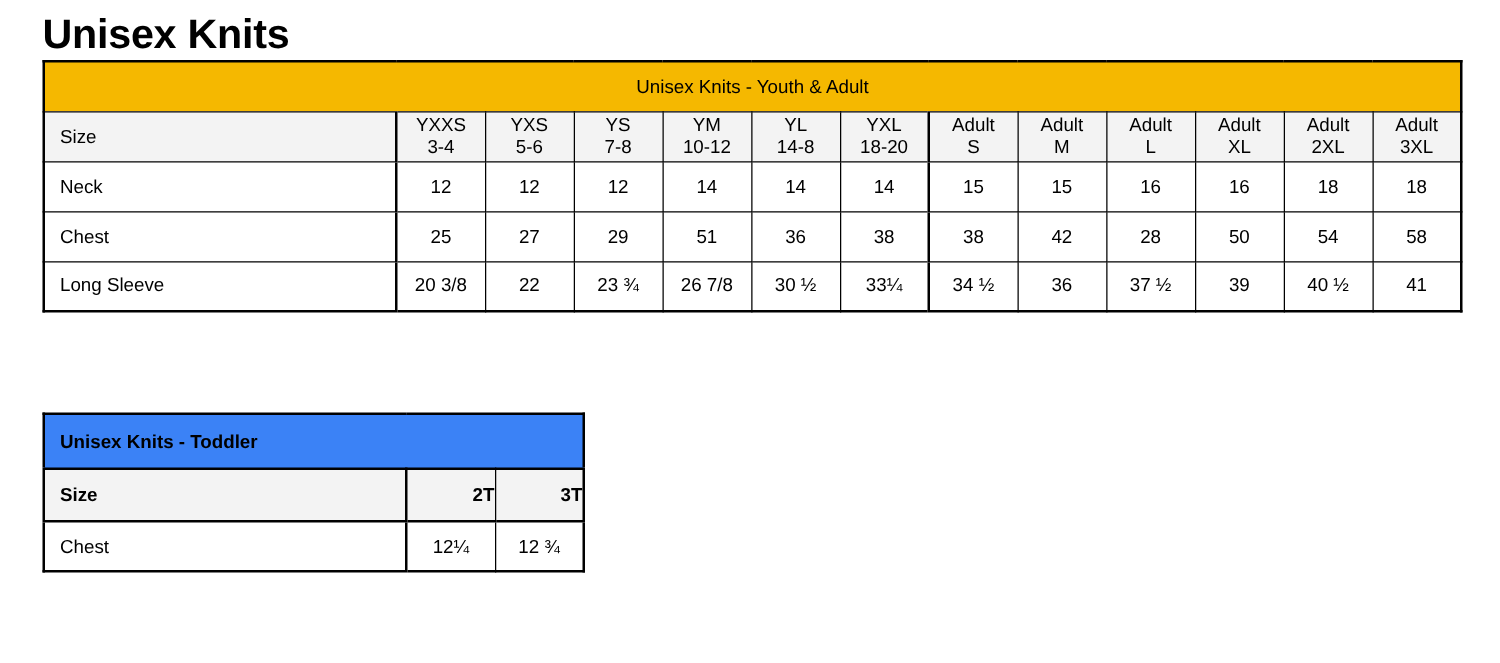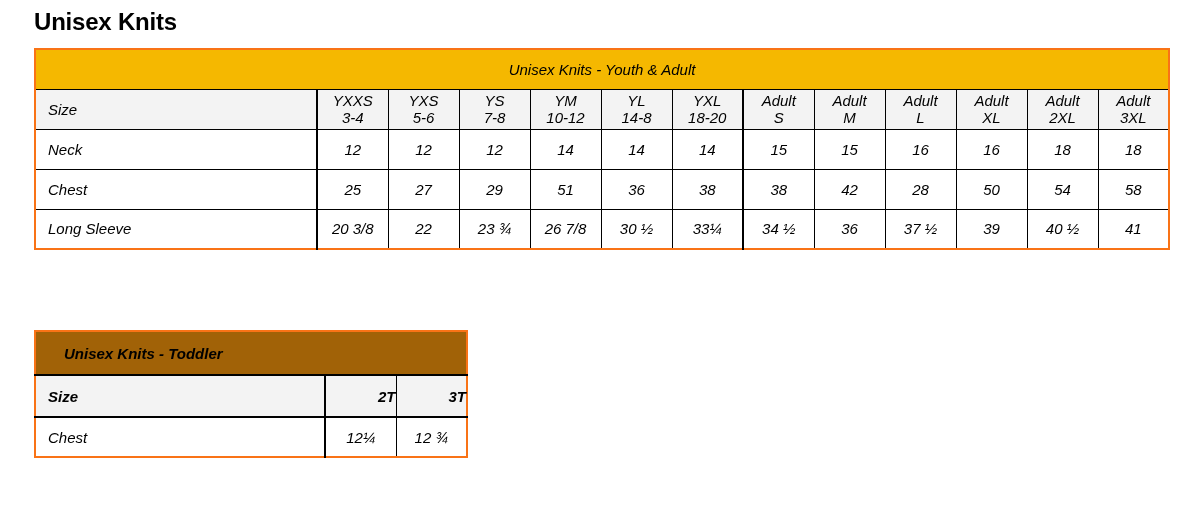--- a/index.html
+++ b/index.html
@@ -12,33 +12,32 @@
     height: 530px;
     font-family: "Liberation Sans", sans-serif;
     color: #000000;
     position: relative;
     overflow: hidden;
   }
   .page {
     padding: 0;
   }
   .page-title {
-    font-size: 24px;
+    font-size: 33px;
     font-weight: bold;
     color: #000;
     margin: 8px 0 0 34px;
     letter-spacing: -0.2px;
   }
 
   
   table.size-table {
     border-collapse: collapse;
     table-layout: fixed;
-    border: 2px solid #f97316;
-    font-style: italic;
+    border: 2px solid #000000;
   }
   table.size-table td, table.size-table th {
     border: 1px solid #000;
     font-size: 15px;
     font-weight: normal;
     text-align: center;
     vertical-align: middle;
     padding: 0;
     height: 40px;
     box-sizing: border-box;
@@ -94,25 +93,25 @@
   #toddler-table col.c-label { width: 290px; }
   #toddler-table col.c-size  { width: 71px; }
   #toddler-table td {
     border: 1px solid #000;
     font-size: 15px;
     text-align: center;
     height: 40px;
     box-sizing: border-box;
   }
   #toddler-table .banner-row td {
-    background: #a16207;
+    background: #3b82f6;
     height: 44px;
     text-align: left;
     font-weight: bold;
-    padding-left: 28px;
+    padding-left: 12px;
     border-bottom: 2px solid #000;
   }
   #toddler-table .head-row td {
     background: #F3F3F3;
     font-weight: bold;
     height: 42px;
     border-bottom: 2px solid #000;
     text-align: right;
   }
   #toddler-table .head-row td.label-cell {

